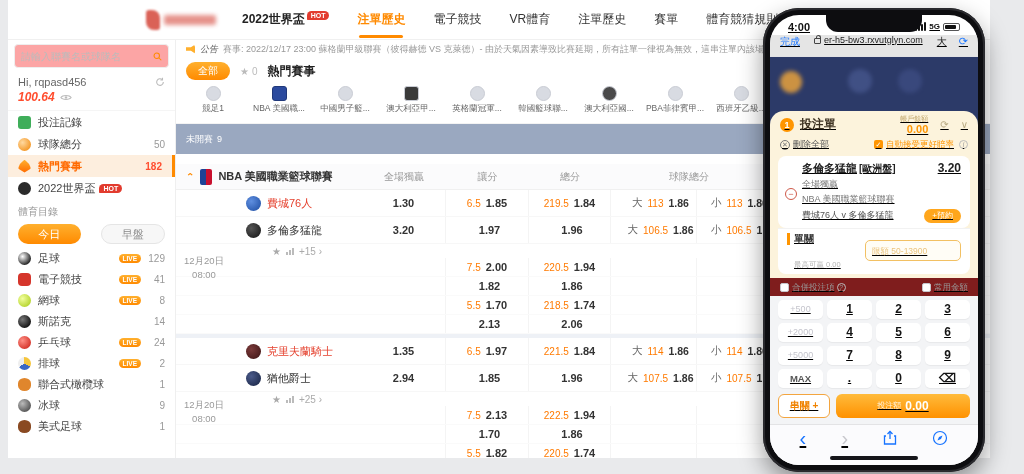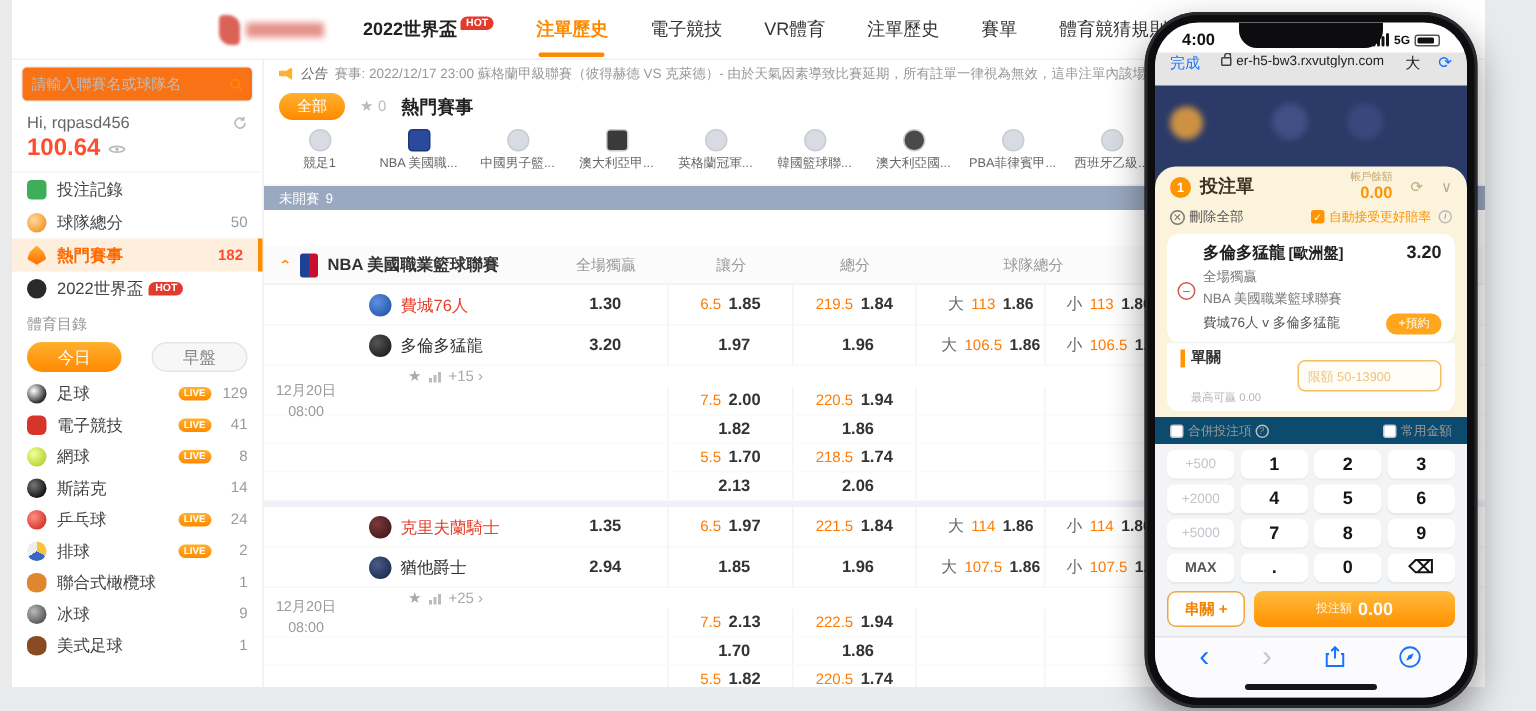--- a/index.html
+++ b/index.html
@@ -13,27 +13,27 @@
   .brand { display:flex; align-items:center; gap:4px; margin-right:26px; }
   .brand-mark { width:14px; height:20px; background:#d23b2e; border-radius:3px 8px 3px 8px; filter:blur(1px); opacity:.8; }
   .brand-blur { width:52px; height:10px; background:#d23b2e; opacity:.55; filter:blur(2px); border-radius:2px; }
   .nav-item { font-size:12px; color:#333; margin-right:28px; position:relative; white-space:nowrap; cursor:pointer; }
   .nav-item.first { font-weight:bold; color:#222; display:flex; align-items:flex-start; gap:2px; }
   .nav-item.active { color:#ff8a00; font-weight:bold; }
   .nav-item.active::after { content:""; position:absolute; left:2px; right:2px; bottom:-10px; height:3px; background:#ff8a00; border-radius:2px; }
   .hot-badge { background:#e23b2e; color:#fff; font-size:7px; font-weight:bold; padding:1px 4px; border-radius:6px 6px 6px 1px; line-height:1; }
 
   .sidebar { position:absolute; left:0; top:40px; width:168px; bottom:0; background:#fff; border-right:1px solid #efefef; }
-  .search-row { height:24px; margin:4px 6px; border:1px solid #eee; border-radius:4px; display:flex; align-items:center; padding:0 6px; background:#f97316; }
+  .search-row { height:24px; margin:4px 6px; border:1px solid #eee; border-radius:4px; display:flex; align-items:center; padding:0 6px; background:#fca5a5; }
   .search-row input { border:0; outline:0; background:transparent; flex:1; font-size:10px; color:#333; font-family:inherit; }
   .search-row input::placeholder { color:#bbb; }
   .user-block { padding:4px 10px 6px; border-bottom:1px solid #f5f5f5; }
   .greeting-row { display:flex; justify-content:space-between; align-items:center; font-size:11px; color:#666; }
   .balance-row { display:flex; align-items:center; gap:5px; margin-top:2px; }
-  .balance { color:#ff4d2e; font-size:16px; font-weight:bold; }
+  .balance { color:#ff4d2e; font-size:12px; font-weight:bold;font-style:italic; }
   .menu-row { height:22px; display:flex; align-items:center; padding:0 10px; font-size:11px; color:#444; cursor:pointer; }
   .menu-row .cnt { margin-left:auto; color:#999; font-size:10px; }
   .menu-row.active { background:#fdeede; color:#ff6a00; font-weight:bold; border-right:3px solid #ff8a00; }
   .menu-row.active .cnt { color:#ff4d2e; }
   .mico { width:13px; height:13px; border-radius:50%; margin-right:7px; flex:0 0 auto; }
   .catalog-label { font-size:10px; color:#999; padding:6px 10px 2px; }
   .tab-btns { display:flex; gap:20px; padding:3px 10px 4px; }
   .tab-today { flex:1; height:20px; border-radius:10px; background:linear-gradient(180deg,#ffb02e,#ff8a00); color:#fff; font-size:11px; display:flex; align-items:center; justify-content:center; cursor:pointer; }
   .tab-early { flex:1; height:20px; border-radius:10px; background:#f7f7f7; border:1px solid #e5e5e5; color:#888; font-size:11px; display:flex; align-items:center; justify-content:center; cursor:pointer; }
   .sport-row { height:21px; display:flex; align-items:center; padding:0 10px; font-size:11px; color:#444; cursor:pointer; }
@@ -54,21 +54,21 @@
   .filter-right { margin-left:auto; display:flex; align-items:center; gap:6px; font-size:10px; }
   .lg-label { color:#5a7bd0; }
   .lg-value { color:#333; }
   .chev { color:#999; font-size:8px; }
   .hot-filter { width:46px; height:18px; border-radius:10px; background:linear-gradient(180deg,#ffb02e,#ff8a00); cursor:pointer; }
   .league-strip { height:40px; display:flex; align-items:flex-start; padding:2px 4px 0; border-bottom:1px solid #f3f3f3; overflow:hidden; }
   .league-item { width:66px; flex:0 0 auto; display:flex; flex-direction:column; align-items:center; gap:2px; cursor:pointer; }
   .league-item .lico { width:15px; height:15px; border-radius:50%; background:#d8dbe2; border:1px solid #c9ccd4; }
   .league-item.nba .lico { background:#2b4a9e; border-color:#20387a; border-radius:3px; }
   .league-item .lname { font-size:8.5px; color:#666; white-space:nowrap; max-width:62px; overflow:hidden; text-overflow:ellipsis; }
-  .notstarted { height:16px; background:#9aa8c0; color:#fff; font-size:9px; display:flex; align-items:center; gap:4px; padding:0 10px; }
+  .notstarted { height:30px; background:#9aa8c0; color:#fff; font-size:9px; display:flex; align-items:center; gap:4px; padding:0 10px; }
 
   .tablewrap { position:absolute; top:124px; left:0; right:0; bottom:0; overflow:hidden; }
   .trow { display:grid; grid-template-columns:56px 130px 84px 83px 82px 86px 1fr; align-items:center; }
   .lg-header { height:26px; background:#fbfbfc; border-bottom:1px solid #f0f0f0; }
   .lg-name-cell { grid-column:1 / span 2; display:flex; align-items:center; gap:6px; padding-left:10px; }
   .caret { color:#ff8a00; font-size:10px; font-weight:bold; transform:scaleY(.8); }
   .nba-logo { width:12px; height:16px; background:linear-gradient(90deg,#1d4295 50%,#c8102e 50%); border-radius:2px; }
   .lg-title { font-size:11px; font-weight:bold; color:#333; }
   .colh { font-size:10px; color:#999; text-align:center; }
   .colh.span2 { grid-column:6 / span 2; text-align:left; padding-left:58px; }
@@ -86,21 +86,21 @@
   .more-row { height:14px; }
   .more-cell { grid-column:2; display:flex; align-items:center; justify-content:center; gap:5px; color:#aaa; font-size:10px; cursor:pointer; }
   .bars { display:inline-flex; align-items:flex-end; gap:1px; }
   .bars i { width:2px; background:#bbb; display:block; }
   .alt-row { height:19px; border-bottom:1px solid #fafafa; }
   .date-cell { position:absolute; left:0; width:56px; text-align:center; font-size:9.5px; color:#999; line-height:1.5; }
   .cellline-r { border-right:1px solid #f4f4f4; align-self:stretch; display:flex; align-items:center; justify-content:center; }
 
   
   .phone { position:absolute; left:763px; top:8px; width:222px; height:464px; background:#0d0d10; border-radius:36px; padding:7px; box-shadow:0 10px 24px rgba(0,0,0,.4), inset 0 0 0 2px #2a2a2e; z-index:20; }
-  .screen { width:100%; height:100%; background:#fff; border-radius:29px; overflow:hidden; position:relative; display:flex; flex-direction:column; }
+  .screen { width:100%; height:100%; background:#fff; border-radius:29px; overflow:hidden; position:relative; display:flex; flex-direction:column;text-decoration:underline; }
   .notch { position:absolute; top:0; left:50%; transform:translateX(-50%); width:96px; height:17px; background:#0d0d10; border-radius:0 0 12px 12px; z-index:5; }
   .statusbar { height:24px; display:flex; align-items:center; justify-content:space-between; padding:4px 18px 0; }
   .stime { font-size:11px; font-weight:bold; color:#111; }
   .sright { display:flex; align-items:center; gap:3px; }
   .sig { display:inline-flex; align-items:flex-end; gap:1px; }
   .sig i { width:2px; background:#111; display:block; border-radius:1px; }
   .net5g { font-size:8px; font-weight:bold; color:#111; }
   .batt { width:17px; height:8px; border:1px solid #555; border-radius:2px; position:relative; }
   .batt::after { content:""; position:absolute; left:1px; top:1px; bottom:1px; width:70%; background:#111; border-radius:1px; }
   .urlbar { height:28px; background:#e5e5e5; border-bottom:1px solid #e2e2e4; display:flex; align-items:flex-start; padding:0 10px; gap:12px; }
@@ -133,21 +133,21 @@
   .sel-sub { font-size:9px; color:#777; margin-top:2px; }
   .sel-l4 { display:flex; align-items:center; margin-top:3px; }
   .sel-match { font-size:9px; color:#555; }
   .reserve-pill { margin-left:auto; background:#ffa61c; color:#fff; font-size:8px; border-radius:8px; padding:1.5px 8px; cursor:pointer; }
   .single-row { margin:0 8px; background:#fff; border-radius:0 0 8px 8px; border-top:1px solid #f2f2f2; padding:4px 9px 5px; display:flex; align-items:center; }
   .sg-left { line-height:1.2; }
   .sg-label { font-size:10px; font-weight:bold; color:#333; border-left:3px solid #ff9500; padding-left:4px; }
   .sg-max { font-size:7.5px; color:#b5b5b5; margin-top:15px; padding-left:7px; }
   .amt-input { margin-left:auto; width:96px; height:21px; border:1px solid #f2c063; border-radius:5px; background:#fffdf6; font-size:8.5px; padding:0 6px; outline:0; font-family:inherit; color:#333; }
   .amt-input::placeholder { color:#ecc57e; }
-  .chk-row { display:flex; align-items:center; padding:4px 10px 2px; font-size:8.5px; color:#999; background:#0c4a6e; margin-top:4px; }
+  .chk-row { display:flex; align-items:center; padding:4px 10px 2px; font-size:8.5px; color:#999; background:#7f1d1d; margin-top:4px; }
   .cb-off { width:9px; height:9px; border:1px solid #c6c6cc; border-radius:2px; background:#fff; margin-right:3px; }
   .info-c { width:9px; height:9px; border:1px solid #bbb; border-radius:50%; font-size:6.5px; color:#999; display:inline-flex; align-items:center; justify-content:center; margin-left:2px; font-style:italic; }
   .chk-right { margin-left:auto; display:flex; align-items:center; }
   .keypad { background:#f3f4f6; padding:4px 8px 2px; display:grid; grid-template-columns:repeat(4,1fr); gap:4px; }
   .key { height:19px; background:#fff; border-radius:5px; display:flex; align-items:center; justify-content:center; font-size:12px; font-weight:bold; color:#151515; cursor:pointer; box-shadow:0 1px 1px rgba(0,0,0,.05); }
   .key.fn { font-size:9px; color:#c4c4cc; font-weight:normal; }
   .key.max { font-size:9.5px; color:#555; font-weight:bold; }
   .btn-row { background:#f3f4f6; display:flex; gap:6px; padding:4px 8px 6px; }
   .parlay-btn { width:52px; height:24px; background:#fff; border:1px solid #f3a53f; border-radius:6px; color:#f08300; font-size:10px; font-weight:bold; display:flex; align-items:center; justify-content:center; cursor:pointer; }
   .submit-btn { flex:1; height:24px; border-radius:6px; background:linear-gradient(180deg,#ffbb3c,#ff9100); display:flex; align-items:center; justify-content:center; gap:4px; cursor:pointer; }

